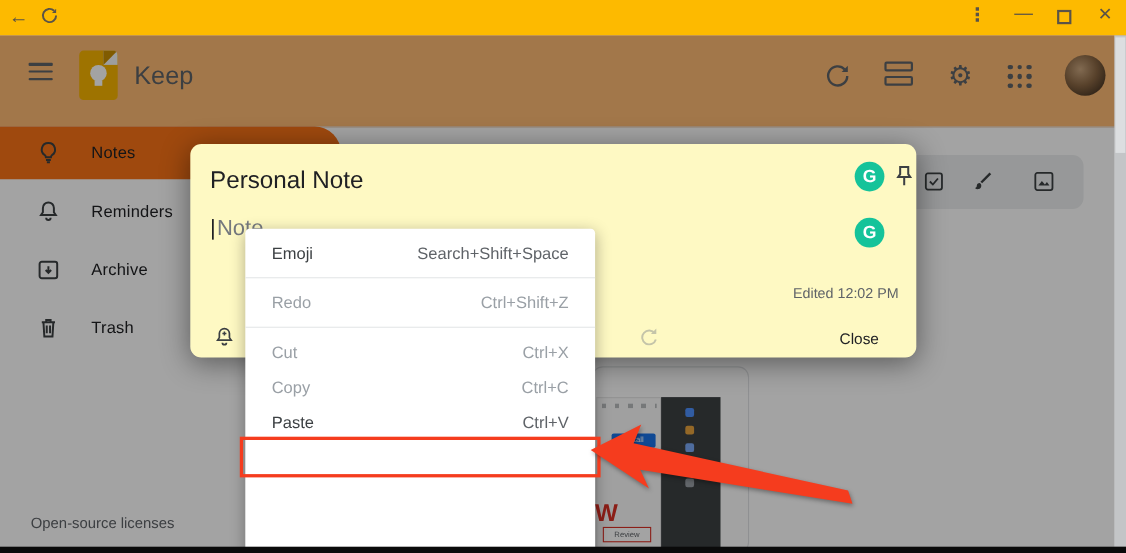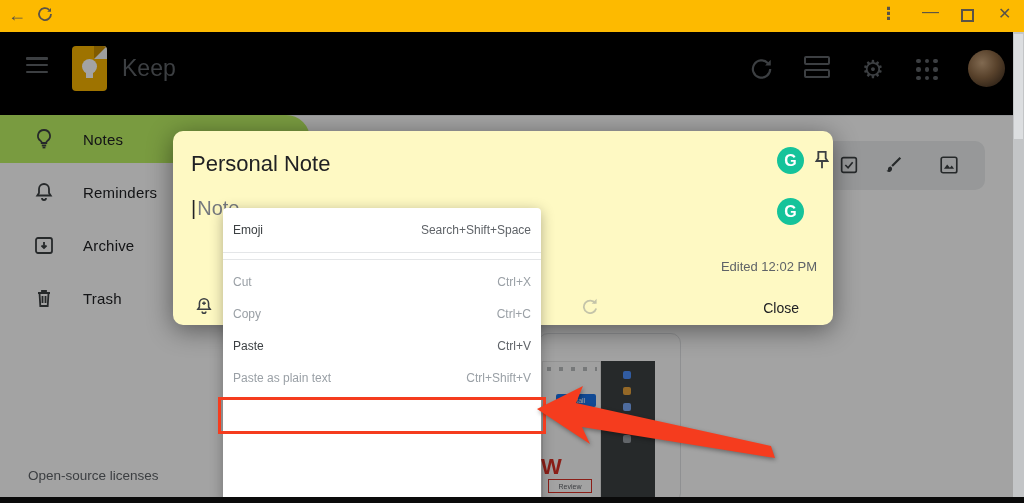--- a/index.html
+++ b/index.html
@@ -14,21 +14,21 @@
   .tb-back { position:absolute; left:8px; top:6px; font-size:18px; }
   .tb-reload { position:absolute; left:36px; top:5px; }
   .tb-kebab { position:absolute; left:880px; top:5px; font-size:17px; font-weight:bold; letter-spacing:0; }
   .tb-min { position:absolute; left:922px; top:3px; font-size:17px; }
   .tb-max { position:absolute; left:961px; top:9px; width:13px; height:13px; border:2px solid #5a5347; }
   .tb-close { position:absolute; left:998px; top:6px; font-size:16px; }
 
   
   .app { position:absolute; left:0; top:32px; width:1024px; height:471px; background:#ffffff; }
 
-  .appheader { position:absolute; left:0; top:0; width:1024px; height:84px; background:#000000;
+  .appheader { position:absolute; left:0; top:0; width:1024px; height:84px; background:#fdba74;
     border-bottom:1px solid #e8eaed; }
   .hamburger { position:absolute; left:24px; top:22px; width:26px; height:22px; display:flex;
     flex-direction:column; justify-content:space-between; padding:3px 2px; }
   .hamburger span { display:block; height:2.5px; background:#5f6368; border-radius:1px; }
   .keeplogo { position:absolute; left:72px; top:14px; width:35px; height:45px; background:#f7b500;
     border-radius:4px; overflow:hidden; }
   .keeplogo .fold { position:absolute; right:0; top:0; width:0; height:0;
     border-left:13px solid #c98f00; border-top:13px solid #f6f7f7; transform:rotate(90deg); }
   .keeplogo .bulb { position:absolute; left:10px; top:13px; width:15px; height:15px;
     background:#fff; border-radius:50%; }
@@ -50,21 +50,21 @@
   .gear { font-size:25px; line-height:26px; text-align:center; }
   .appsgrid { display:grid; grid-template-columns:repeat(3,1fr); gap:4px; width:22px; height:22px; margin-top:2px; }
   .appsgrid i { width:4.5px; height:4.5px; background:#5f6368; border-radius:50%; }
   .avatar { width:37px; height:37px; border-radius:50%;
     background:radial-gradient(circle at 38% 35%, #caa67f 0%, #8a6744 45%, #4e3a27 80%, #33271a 100%); }
 
   
   .sidebar { position:absolute; left:0; top:73px; width:290px; }
   .sb-item { position:relative; height:48px; margin-top:5px; display:flex; align-items:center;
     border-radius:0 25px 25px 0; width:310px; }
-  .sb-item.selected { background:#bef264; }
+  .sb-item.selected { background:#f97316; }
   .sb-icon { position:absolute; left:32px; width:24px; height:24px; color:#202124; }
   .sb-label { position:absolute; left:83px; font-size:15px; font-weight:500; color:#202124; letter-spacing:.2px; }
   .sb-icon svg { stroke:#3c4043; fill:none; stroke-width:1.8; }
 
   .footer-link { position:absolute; left:28px; top:436px; font-size:13.5px; color:#5f6368; }
 
   
   .takenote { position:absolute; left:233px; top:109px; width:752px; height:49px; background:#eceeef;
     border-radius:10px; }
   .takenote .ticon { position:absolute; top:13px; width:22px; height:22px; color:#3c4043; }
@@ -102,21 +102,21 @@
   .edited { position:absolute; right:16px; top:128px; font-size:13px; color:#5f6368; }
   .close-btn { position:absolute; right:24px; top:163px; font-size:14px; font-weight:500; color:#202124;
     padding:6px 10px; border-radius:4px; }
   .bellplus { position:absolute; left:20px; top:163px; width:22px; height:24px; }
   .redo-ico { position:absolute; left:405px; top:165px; width:22px; height:18px; opacity:.45; }
 
   
   .ctxmenu { position:absolute; left:223px; top:208px; width:318px; height:295px; background:#fff;
     border-radius:4px 4px 0 0; box-shadow:0 3px 14px rgba(0,0,0,.3); z-index:11; padding-top:6px; }
   .mrow { height:32px; display:flex; align-items:center; justify-content:space-between;
-    padding:0 10px; font-size:12px; }
+    padding:0 24px; font-size:15px; }
   .mrow .mlabel { color:#3c4043; }
   .mrow .mshort { color:#5f6368; }
   .mrow.disabled .mlabel, .mrow.disabled .mshort { color:#9aa0a6; }
   .msep { height:1px; background:#e4e6e8; margin:6px 0; }
 
   
   .hlbox { position:absolute; left:218px; top:397px; width:328px; height:37px;
     border:3px solid #f53c1e; z-index:12; background:transparent; }
   .arrow-svg { position:absolute; left:0; top:0; width:1024px; height:503px; z-index:13; pointer-events:none; }
 
@@ -301,37 +301,37 @@
     </div>
     <div class="close-btn">Close</div>
   </div>
 
   <div class="ctxmenu">
     <div class="mrow">
       <span class="mlabel">Emoji</span>
       <span class="mshort">Search+Shift+Space</span>
     </div>
     <div class="msep"></div>
+    <div class="mrow disabled">
+      <span class="mlabel">Redo</span>
+      <span class="mshort">Ctrl+Shift+Z</span>
+    </div>
     <div class="msep"></div>
     <div class="mrow disabled">
       <span class="mlabel">Cut</span>
       <span class="mshort">Ctrl+X</span>
     </div>
     <div class="mrow disabled">
       <span class="mlabel">Copy</span>
       <span class="mshort">Ctrl+C</span>
     </div>
     <div class="mrow">
       <span class="mlabel">Paste</span>
       <span class="mshort">Ctrl+V</span>
     </div>
-    <div class="mrow disabled">
-      <span class="mlabel">Paste as plain text</span>
-      <span class="mshort">Ctrl+Shift+V</span>
-    </div>
   </div>
 
   <div class="hlbox"></div>
 
   <svg class="arrow-svg" viewBox="0 0 1024 503">
     <polygon points="537,409 583,386 576,403 771,446 775,458 582,427 590,444" fill="#f53c1e" style="filter:drop-shadow(1px 2px 2px rgba(0,0,0,0.35))"></polygon>
   </svg>
 
   <div class="bottombar"></div>
 

